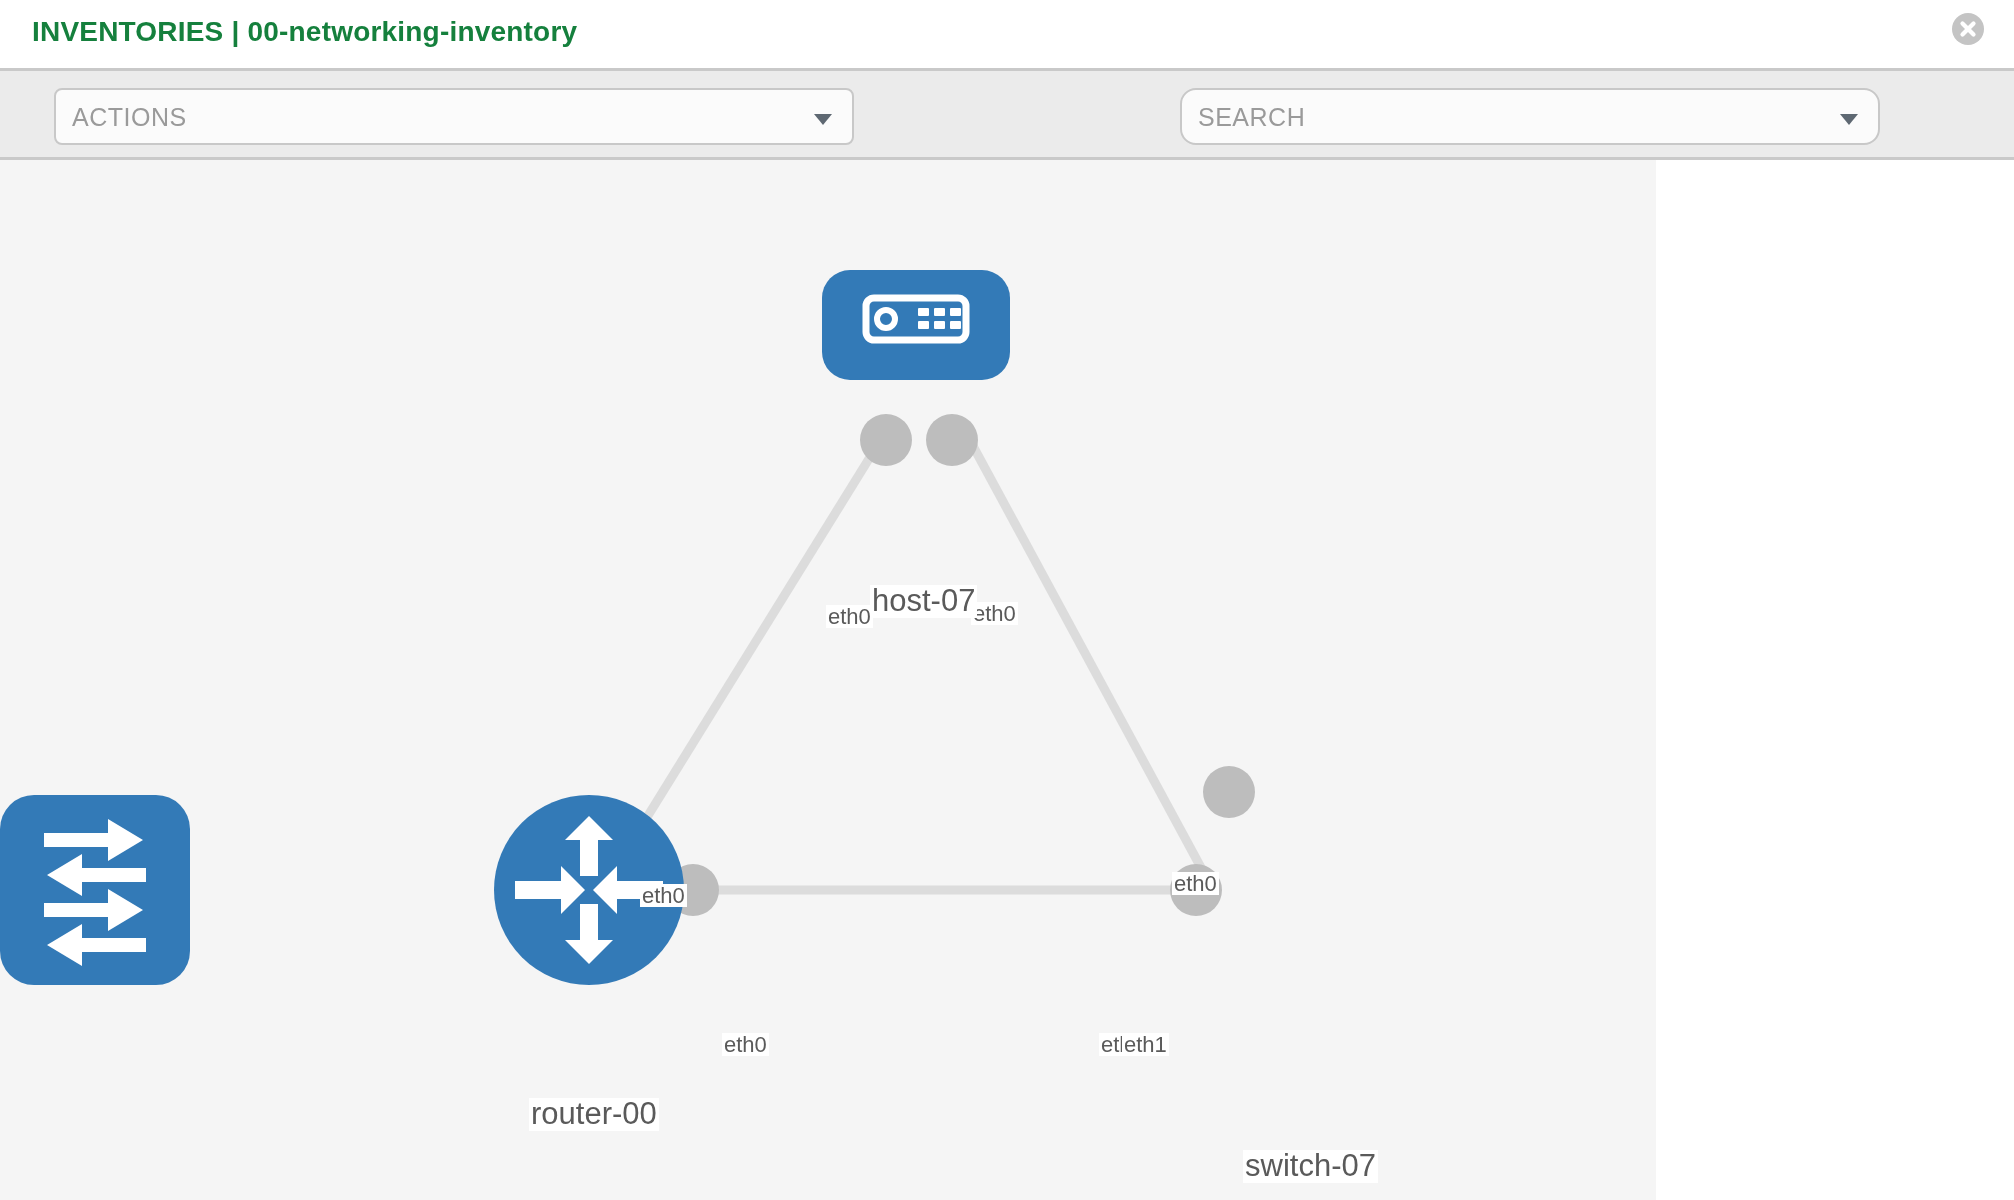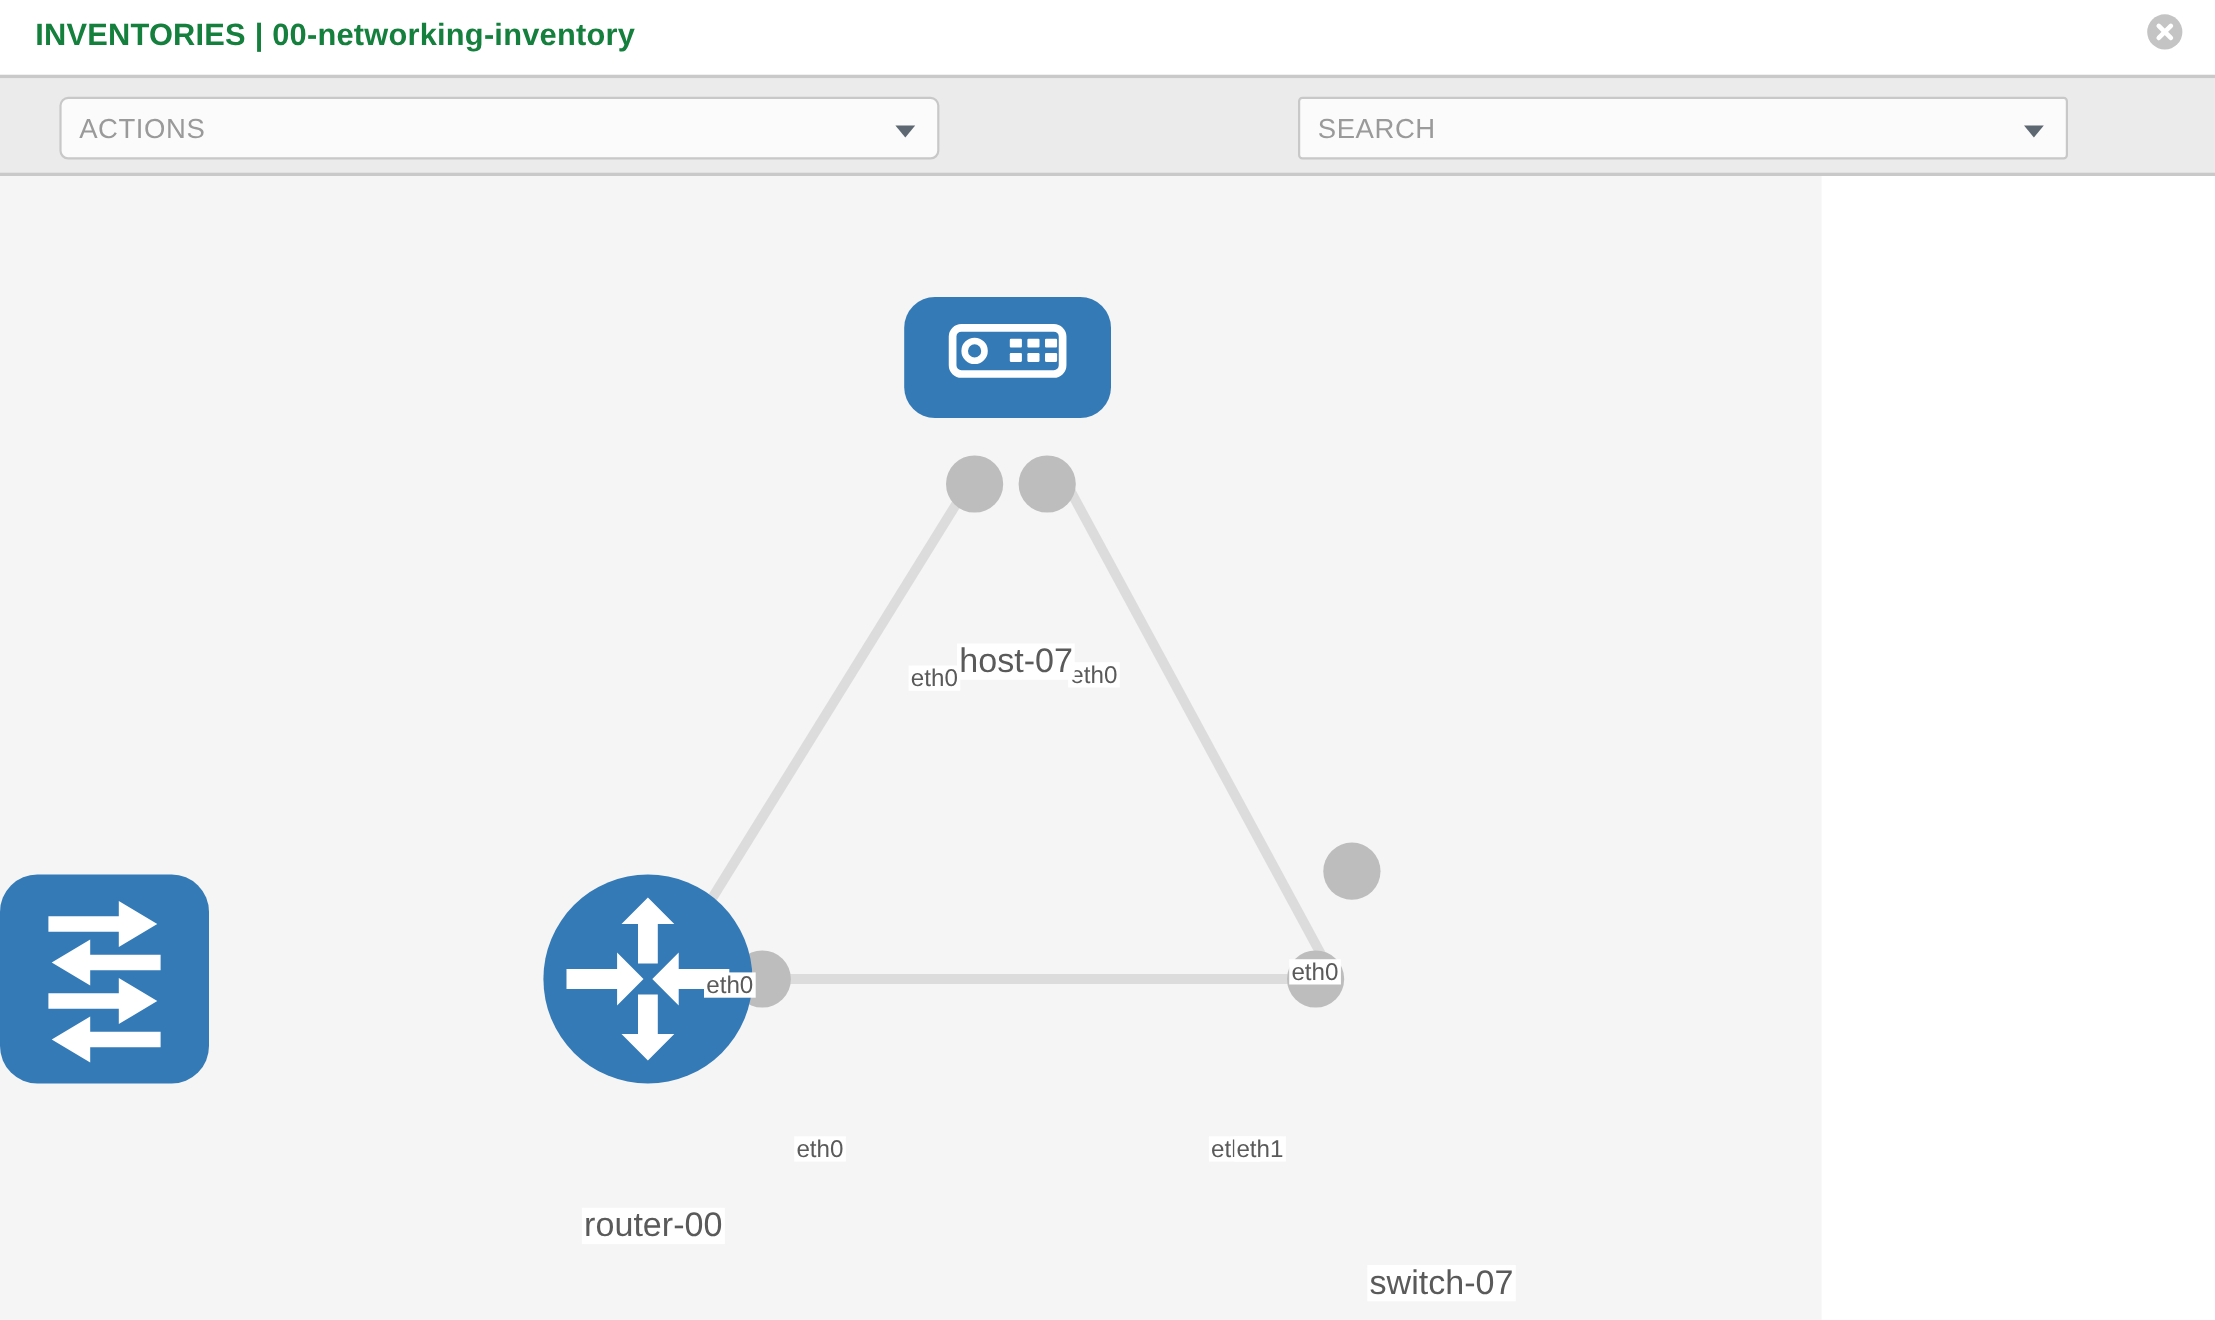--- a/index.html
+++ b/index.html
@@ -105,21 +105,21 @@
   .tool-icon.key { left: 1110px; }
 
   .search-select {
     position: absolute;
     left: 1180px;
     top: 17px;
     width: 700px;
     height: 57px;
     background: #fbfbfb;
     border: 2px solid #c8c8c8;
-    border-radius: 4px;
+    border-radius: 16px;
     box-sizing: border-box;
     cursor: text;
   }
   .search-label {
     position: absolute;
     left: 16px;
     top: 13px;
     font-size: 25px;
     color: #9a9a9a;
     letter-spacing: 0.5px;

